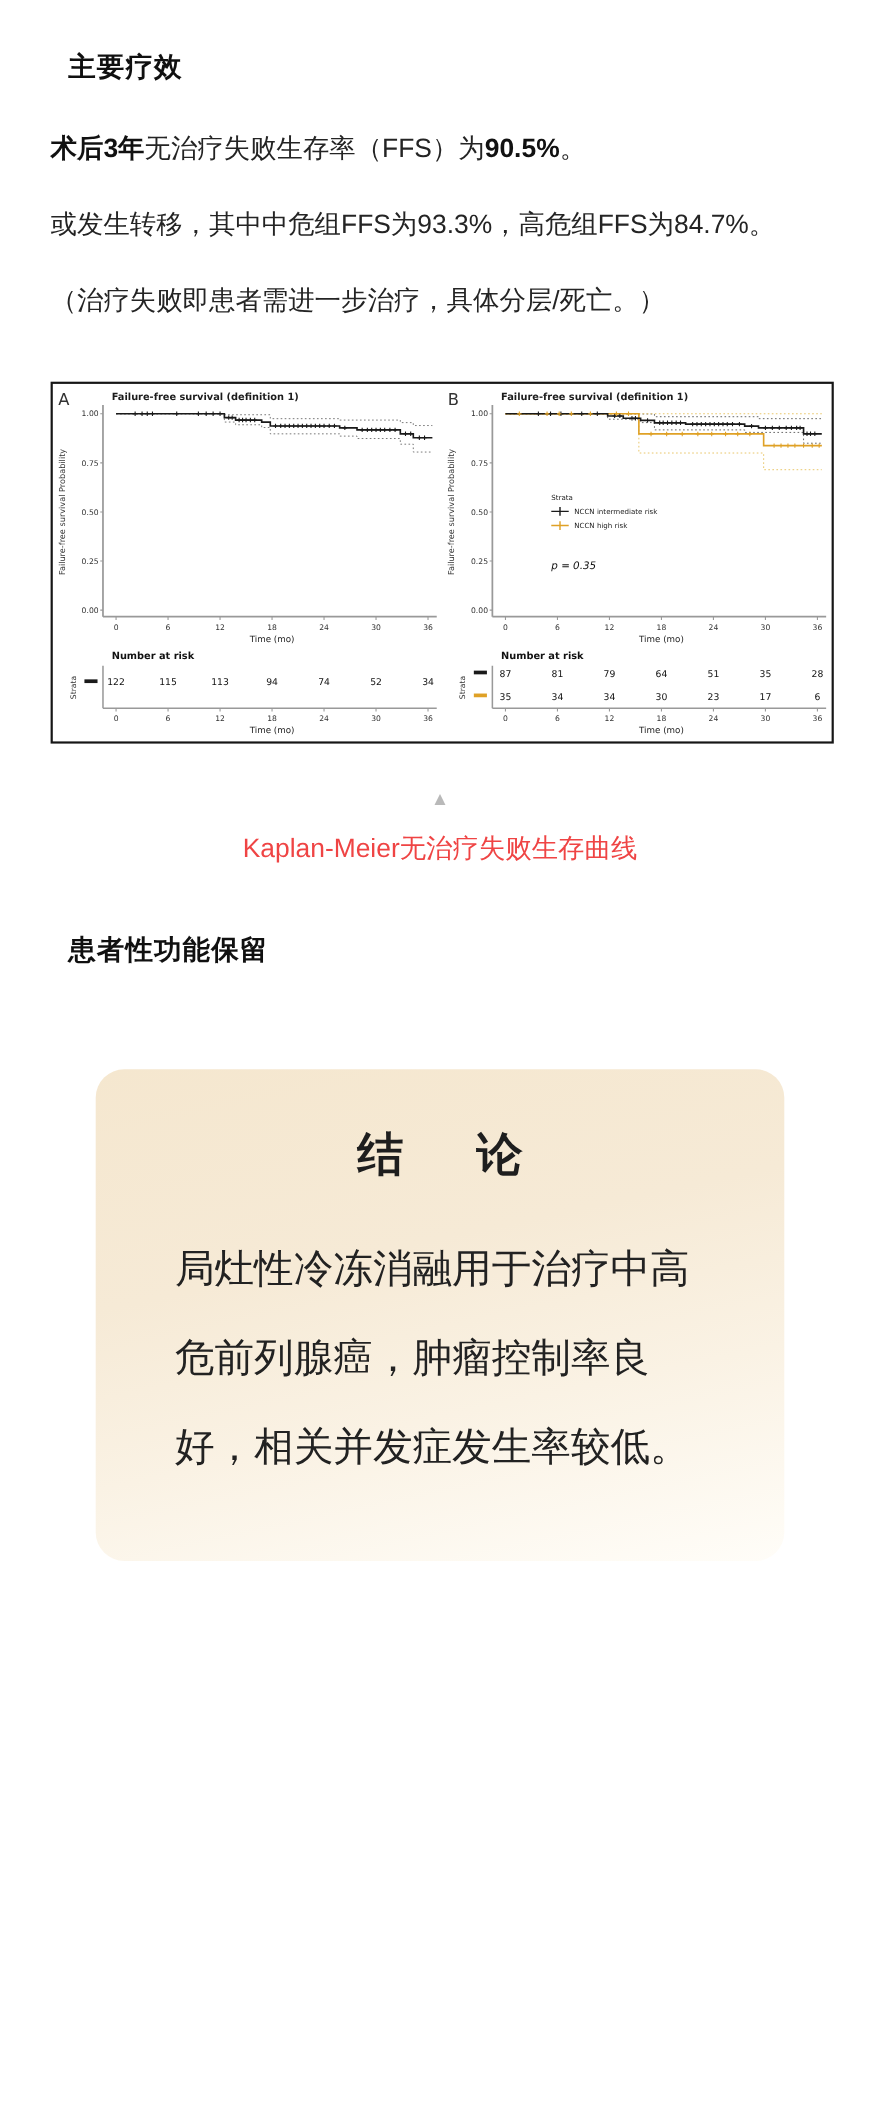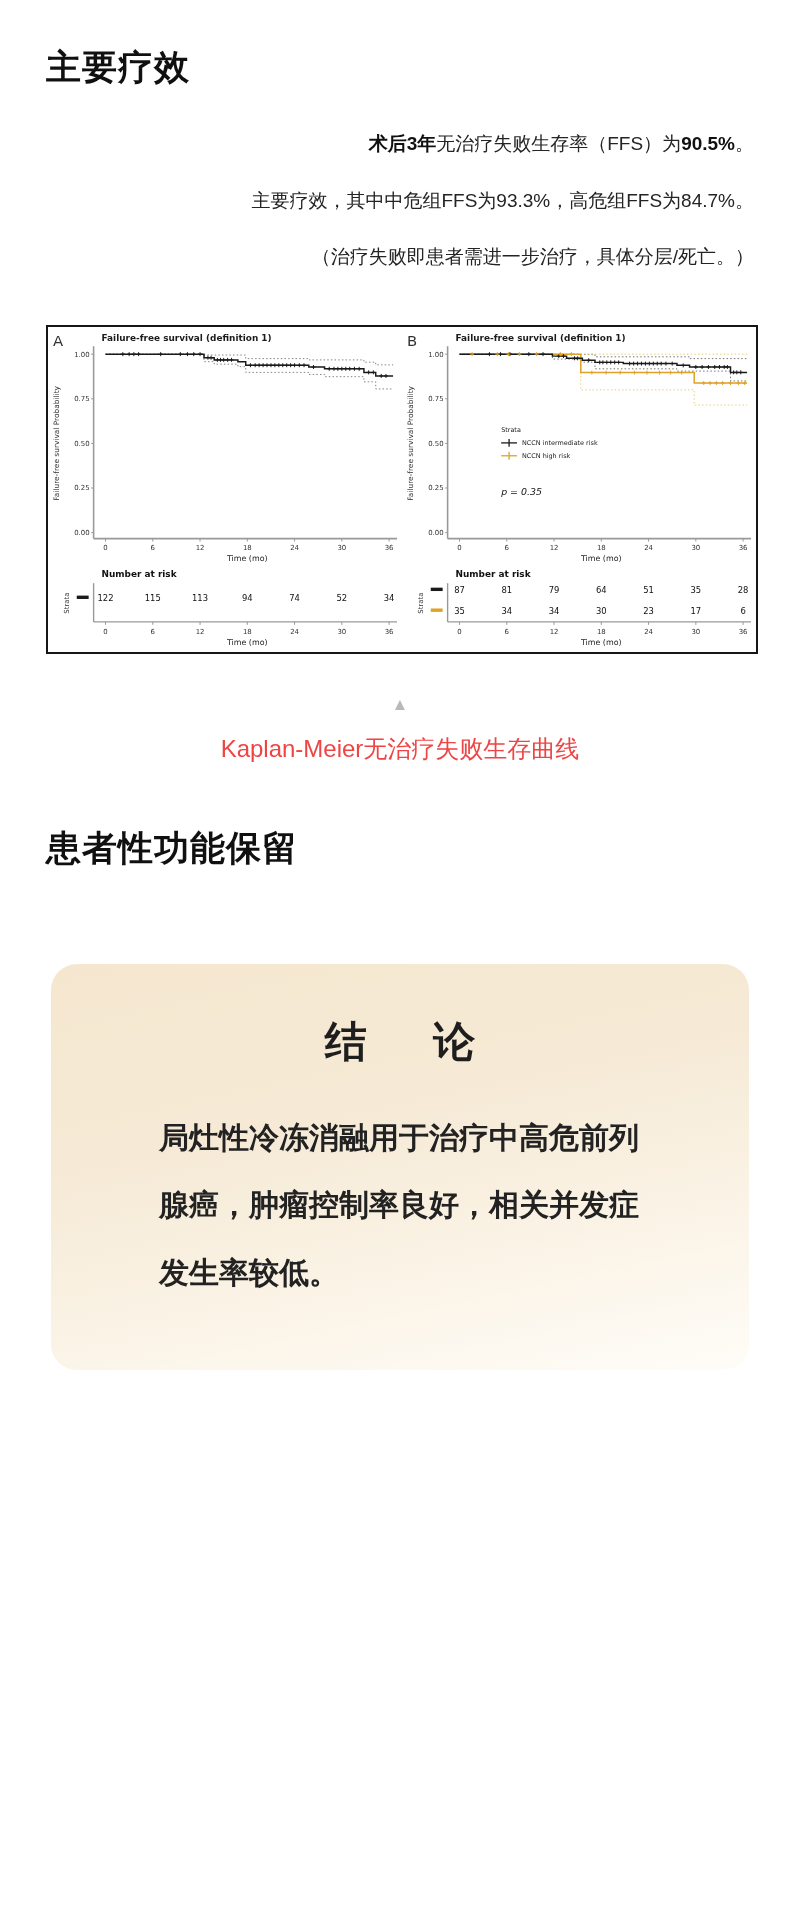--- a/index.html
+++ b/index.html
@@ -1,44 +1,44 @@
 <!DOCTYPE html>
 <html><head>
 <meta charset="utf-8">
 <style>
   html,body{margin:0;padding:0;background:#ffffff;}
   body{width:800px;font-family:"Liberation Sans","DejaVu Sans",sans-serif;color:#222;}
   .page{box-sizing:border-box;width:800px;min-height:1914px;padding:30px 46px 100px;}
-  h2.sec{font-family:Liberation Serif, serif;font-size:35px;font-weight:700;
-         color:#101010;margin:14px 0 30px;letter-spacing:1px;}
-  p.body{font-size:19px;line-height:2.45;margin:0 0 10px;color:#242424;text-align:right;}
+  h2.sec{font-family:Liberation Serif, serif;font-size:25px;font-weight:700;
+         color:#101010;margin:14px 16px 30px;letter-spacing:1px;}
+  p.body{font-size:24px;line-height:2.45;margin:0 0 10px;color:#242424;}
   p.body strong{font-weight:700;color:#111;}
   .km-figure{display:flex;width:712px;height:329px;box-sizing:border-box;border:2px solid #161616;
              background:#fff;margin:44px 0 0;}
   .km-figure svg{display:block;flex:0 0 auto;}
   svg text{font-family:"DejaVu Sans","Liberation Sans",sans-serif;}
   .collapse{text-align:center;color:#b9b9b9;font-size:17px;line-height:1;margin:42px 0 0;cursor:pointer;}
   .caption{text-align:center;color:#ef4444;font-size:24px;margin:20px 0 60px;}
-  .conclusion{box-sizing:border-box;width:698px;margin:92px auto 0;border-radius:26px;
-              padding:50px 108px 64px;
+  .conclusion{box-sizing:border-box;width:626px;margin:92px auto 0;border-radius:26px;
+              padding:50px 72px 64px;
               background:linear-gradient(168deg,#f5e7cf 0%,#f6ead6 38%,#faf2e4 66%,#fffdf8 100%);}
   .c-title{font-family:"Liberation Serif","DejaVu Serif",serif;text-align:center;font-size:42px;
            font-weight:700;color:#1e1e1e;letter-spacing:28px;text-indent:28px;margin:0 0 34px;}
-  .c-body{font-size:30px;font-weight:700;line-height:2.25;color:#222;margin:0;}
+  .c-body{font-size:36px;font-weight:400;line-height:2.25;color:#222;margin:0;}
 </style>
 </head>
 <body>
 
 <div class="page">
 
   <h2 class="sec">主要疗效</h2>
 
   <p class="body"><strong>术后3年</strong><span>无治疗失败生存率（FFS）为</span><strong>90.5%</strong><span>。</span></p>
 
-  <p class="body">主要疗效，其中中危组FFS为93.3%，高危组FFS为84.7%。</p>
+  <p class="body">或发生转移，其中中危组FFS为93.3%，高危组FFS为84.7%。</p>
 
   <p class="body">（治疗失败即患者需进一步治疗，具体分层/死亡。）</p>
 
   <figure class="km-figure">
     <svg id="panelA" width="354" height="325" viewBox="0 0 357 325">
         <text x="5" y="18" font-size="15" fill="#333">A</text>
         <text x="54" y="13" font-size="9" font-weight="bold" fill="#1c1c1c">Failure-free survival (definition 1)</text>
         <line x1="46" y1="18" x2="46" y2="212" stroke="#999" stroke-width="1.6"></line>
         <line x1="43.5" y1="26" x2="46" y2="26" stroke="#999" stroke-width="1"></line>
         <text x="42" y="28.5" font-size="7" text-anchor="end" fill="#333">1.00</text>

